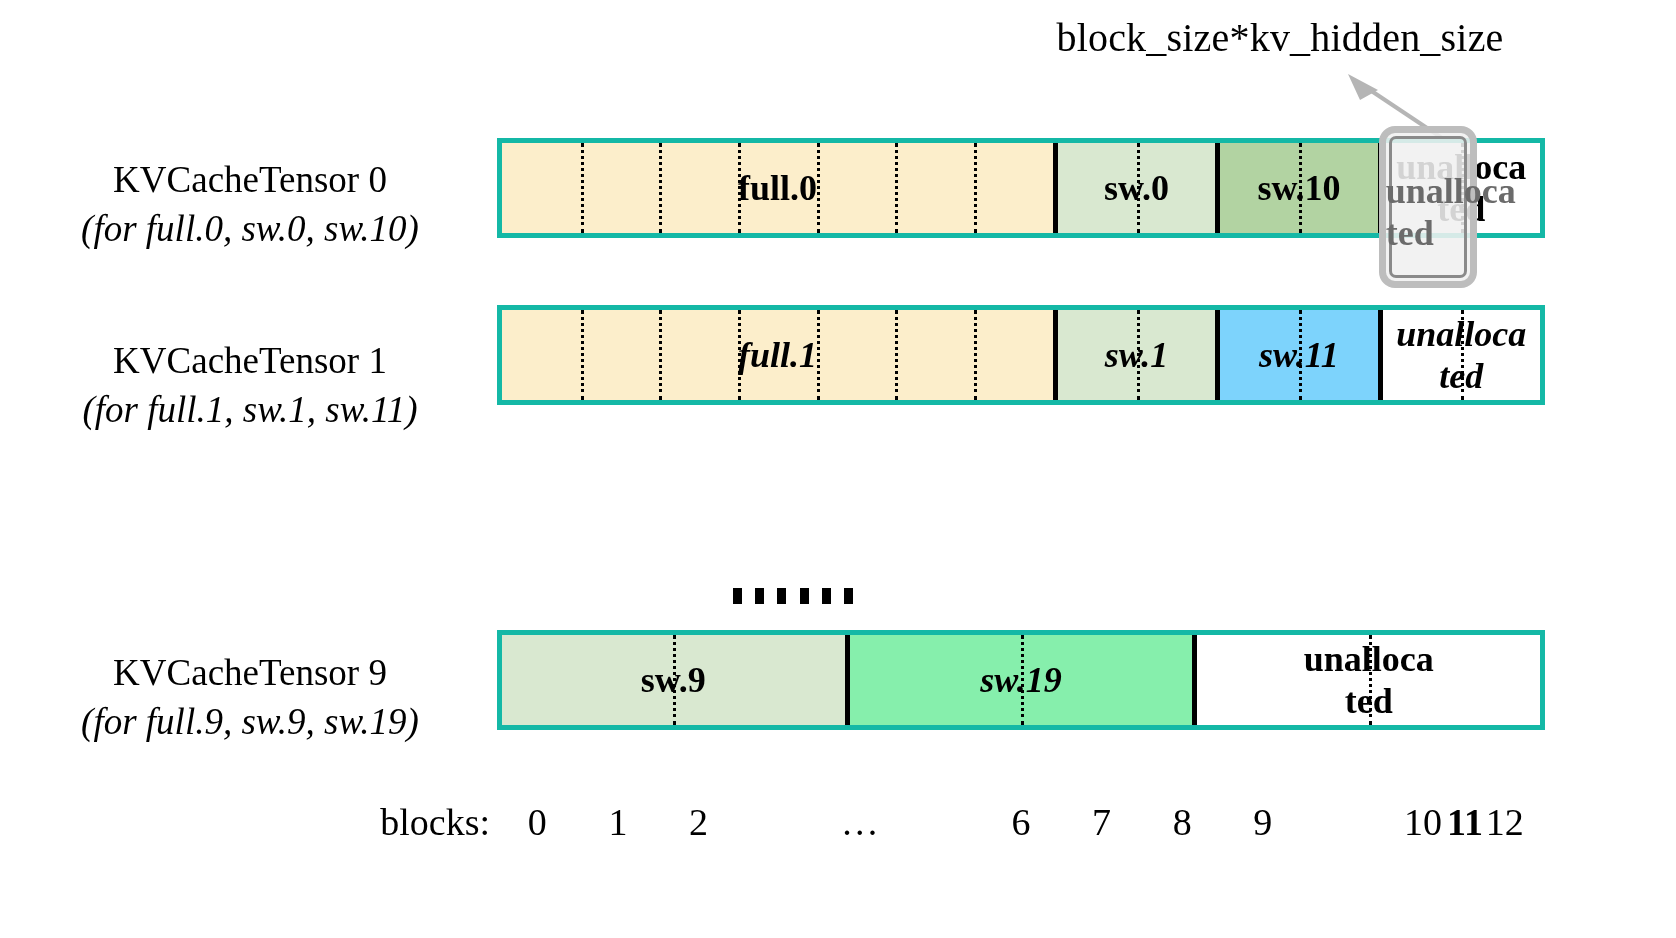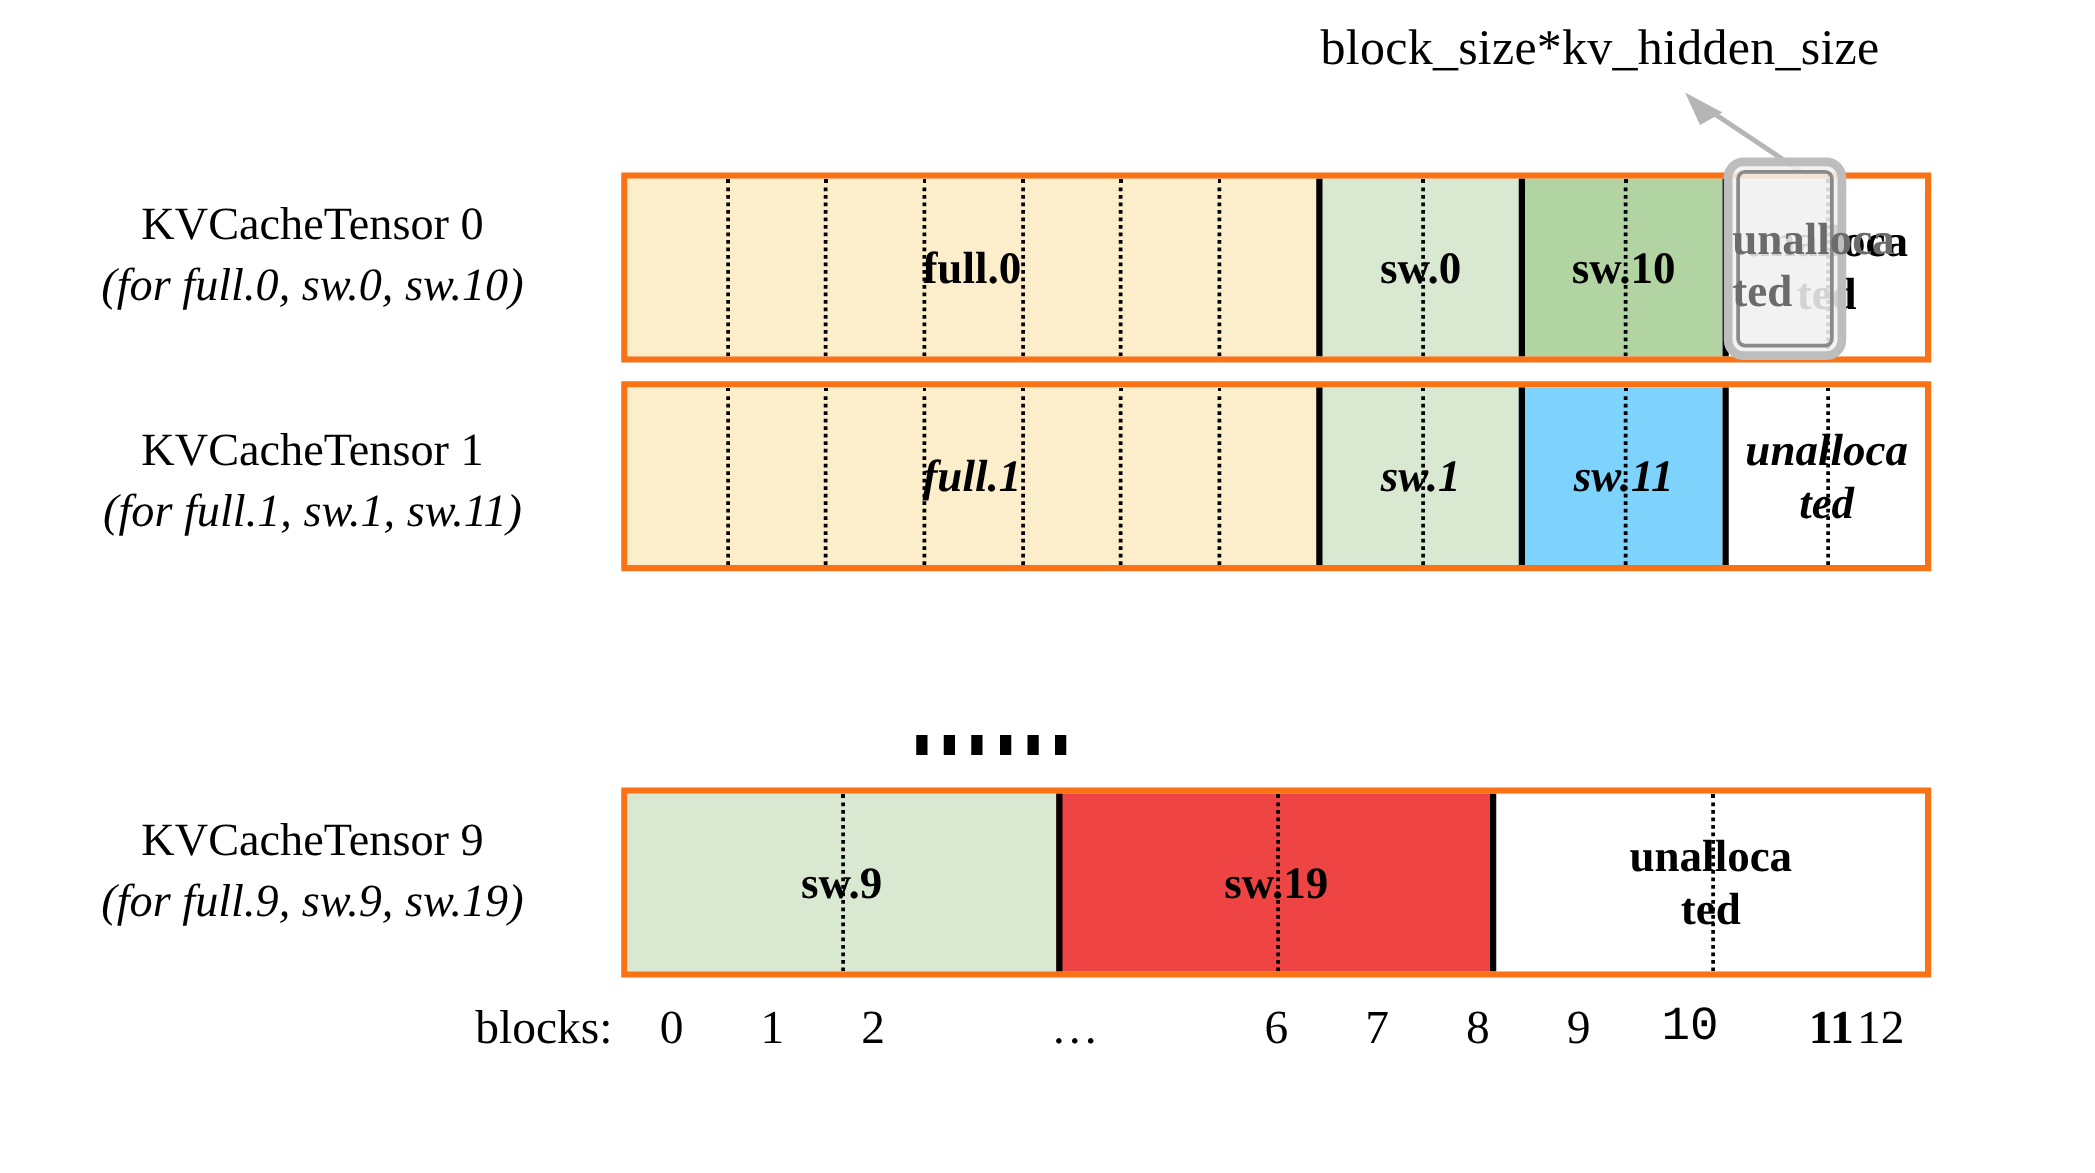--- a/index.html
+++ b/index.html
@@ -47,22 +47,22 @@
     color: #000000;
     white-space: nowrap;
   }
   .row-label .l2 { display: block; font-style: italic; }
 
   
   .tensor-bar {
     position: absolute;
     left: 497px;
     width: 1048px;
-    height: 152px;
-    border: 5px solid #f97316;
+    height: 100px;
+    border: 5px solid #14b8a6;
     box-sizing: border-box;
     display: flex;
     background: #ffffff;
   }
   .cell {
     position: relative;
     box-sizing: border-box;
     display: flex;
     align-items: center;
     justify-content: center;
@@ -252,21 +252,21 @@
       </div>
     </div>
     <div class="row-label" style="top: 648px;"><span>KVCacheTensor 9</span><span class="l2">(for full.9, sw.9, sw.19)</span></div>
     <div class="tensor-bar" style="top: 630px;">
       <div class="cell" style="flex: 2 0 0px; background: rgb(217, 232, 208);">
         <div class="dividers">
           <div class="divider" style="left: 50%;"></div>
         </div>
         <div class="cell-label">sw.9</div>
       </div>
-      <div class="cell" style="flex: 2 0 0px; background: #ef4444;">
+      <div class="cell" style="flex: 2 0 0px; background: #86efac; font-style: italic;">
         <div class="dividers">
           <div class="divider" style="left: 50%;"></div>
         </div>
         <div class="cell-label">sw.19</div>
       </div>
       <div class="cell" style="flex: 2 0 0px; background: rgb(255, 255, 255);">
         <div class="dividers">
           <div class="divider" style="left: 50%;"></div>
         </div>
         <div class="cell-label">unalloca
@@ -293,16 +293,16 @@
 <div id="blocks-axis">
   <div id="blocks-axis-title">blocks:</div>
 <div class="axis-tick" style="left: 537.308px;">0</div>
     <div class="axis-tick" style="left: 617.923px;">1</div>
     <div class="axis-tick" style="left: 698.538px;">2</div>
     <div class="axis-tick" style="left: 859.769px;">…</div>
     <div class="axis-tick" style="left: 1021px;">6</div>
     <div class="axis-tick" style="left: 1101.62px;">7</div>
     <div class="axis-tick" style="left: 1182.23px;">8</div>
     <div class="axis-tick" style="left: 1262.85px;">9</div>
-    <div class="axis-tick" style="left: 1352px; font-family: Liberation Mono, monospace;">10</div>
+    <div class="axis-tick" style="left: 1423px;">10</div>
     <div class="axis-tick" style="left: 1465px; font-weight: bold;">11</div>
     <div class="axis-tick" style="left: 1504.69px;">12</div>
   </div>
 
 </body></html>

